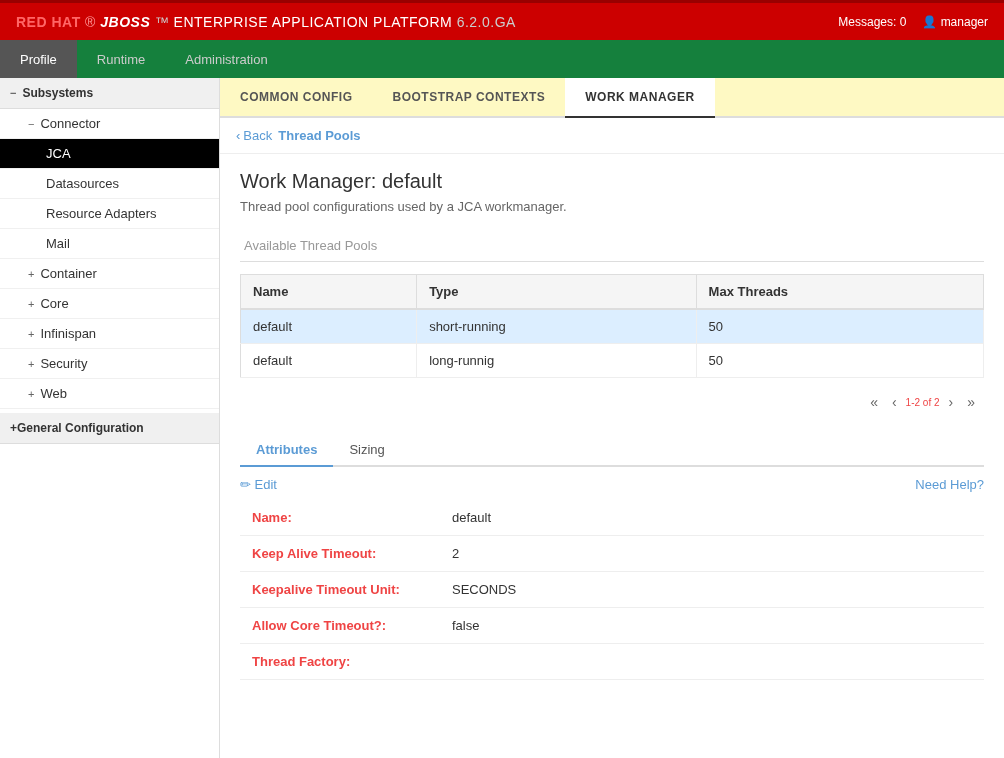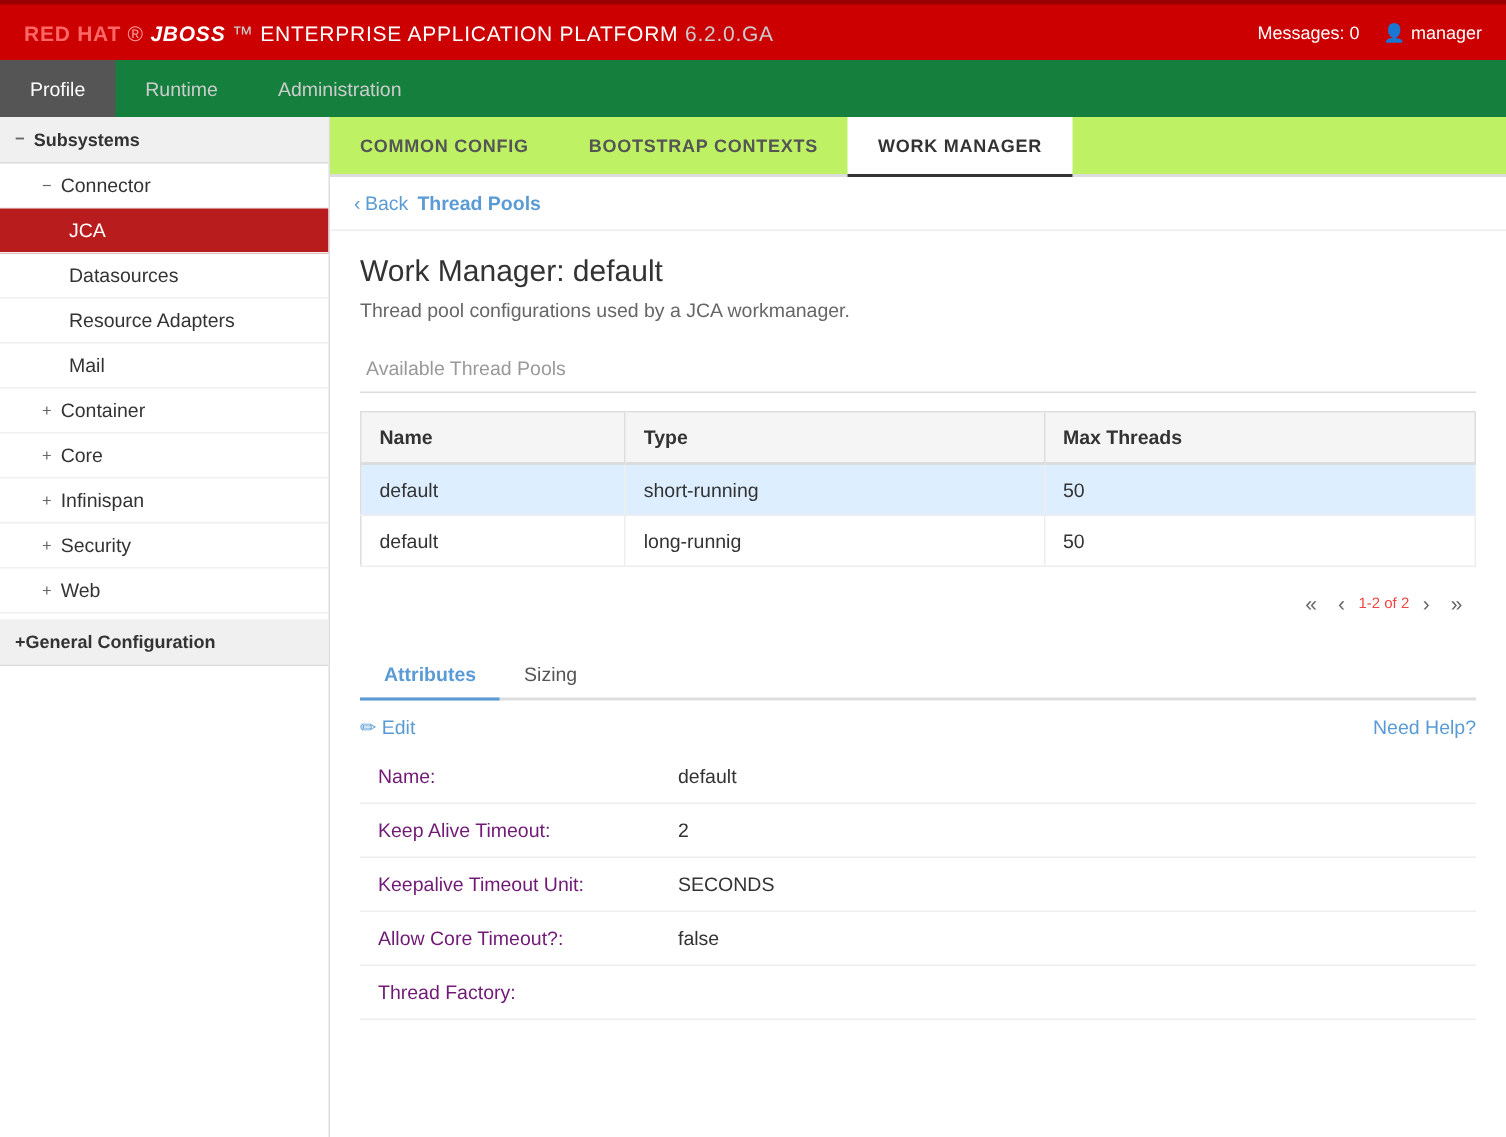--- a/index.html
+++ b/index.html
@@ -83,21 +83,21 @@
       border-bottom: 1px solid #f0f0f0;
     }
     .sidebar-item .toggle-icon { margin-right: 6px; color: #666; font-size: 11px; }
     .sidebar-subitem {
       padding: 7px 10px 7px 46px;
       cursor: pointer;
       color: #333;
       font-size: 13px;
       border-bottom: 1px solid #f0f0f0;
     }
-    .sidebar-subitem.active { background: #b91c1c; color: #fff; }
+    .sidebar-subitem.active { background: #000000; color: #fff; }
     .sidebar-general {
       display: flex;
       align-items: center;
       padding: 8px 10px;
       font-size: 12px;
       font-weight: bold;
       color: #333;
       background: #f0f0f0;
       border-bottom: 1px solid #ddd;
       cursor: pointer;
@@ -107,21 +107,21 @@
     
     .main-content {
       flex: 1;
       overflow-y: auto;
       background: #fff;
     }
 
     
     .content-tabs {
       display: flex;
-      background: #bef264;
+      background: #fef9c3;
       border-bottom: 2px solid #ddd;
       align-items: flex-end;
     }
     .content-tab {
       padding: 12px 20px;
       font-size: 12px;
       font-weight: bold;
       color: #555;
       cursor: pointer;
       border: none;
@@ -258,21 +258,21 @@
       margin-right: auto;
     }
 
     
     .attr-table { width: 100%; border-collapse: collapse; }
     .attr-table tr { border-bottom: 1px solid #eee; }
     .attr-table td {
       padding: 10px 12px;
       font-size: 13px;
     }
-    .attr-table td:first-child { color: #701a75; width: 200px; font-weight: normal; }
+    .attr-table td:first-child { color: #ef4444; width: 200px; font-weight: bold; }
     .attr-table td:last-child { color: #333; }
   </style>
 </head>
 <body>
 
 <div class="top-bar">
   <div class="top-bar-title">
     <span style="color:#ff6666; font-weight:bold;">RED HAT</span>
     <span style="color:#ff9999;">®</span>
     <span style="font-weight:bold; font-style:italic; color:#fff;"> JBOSS</span>

